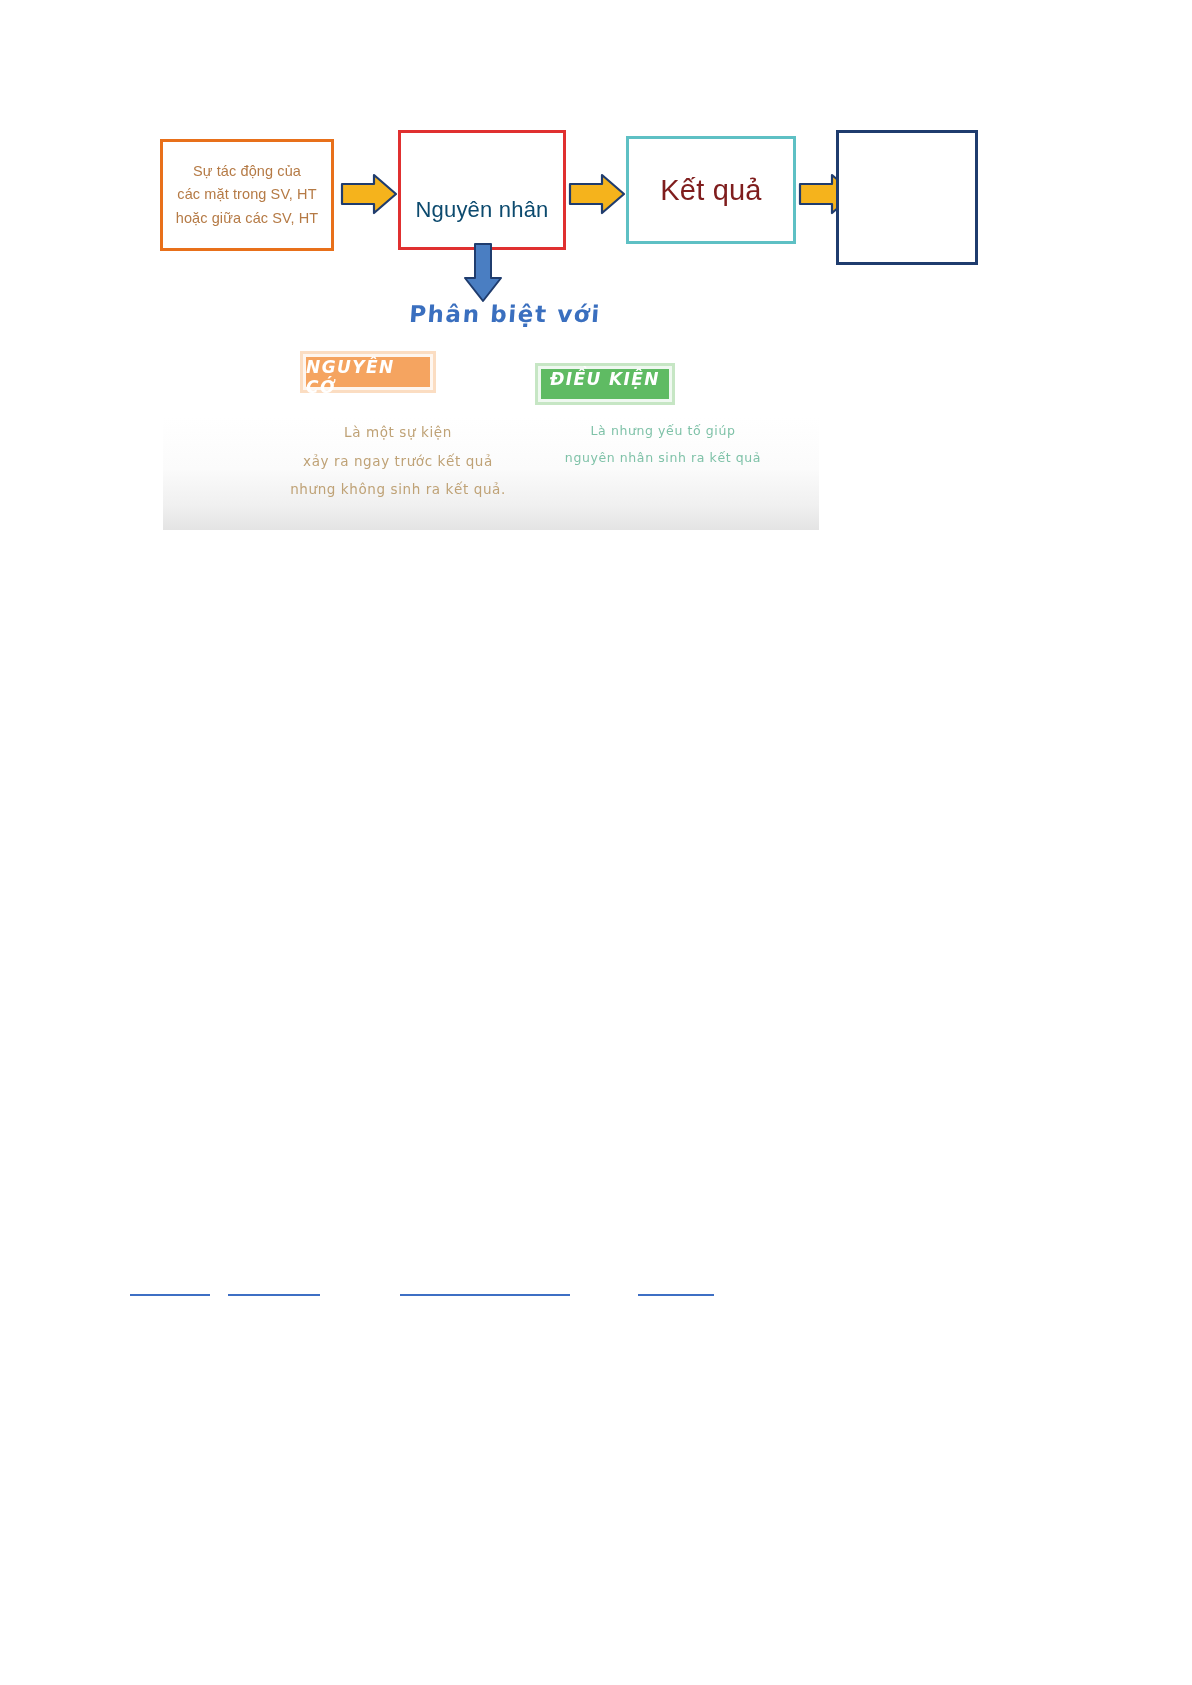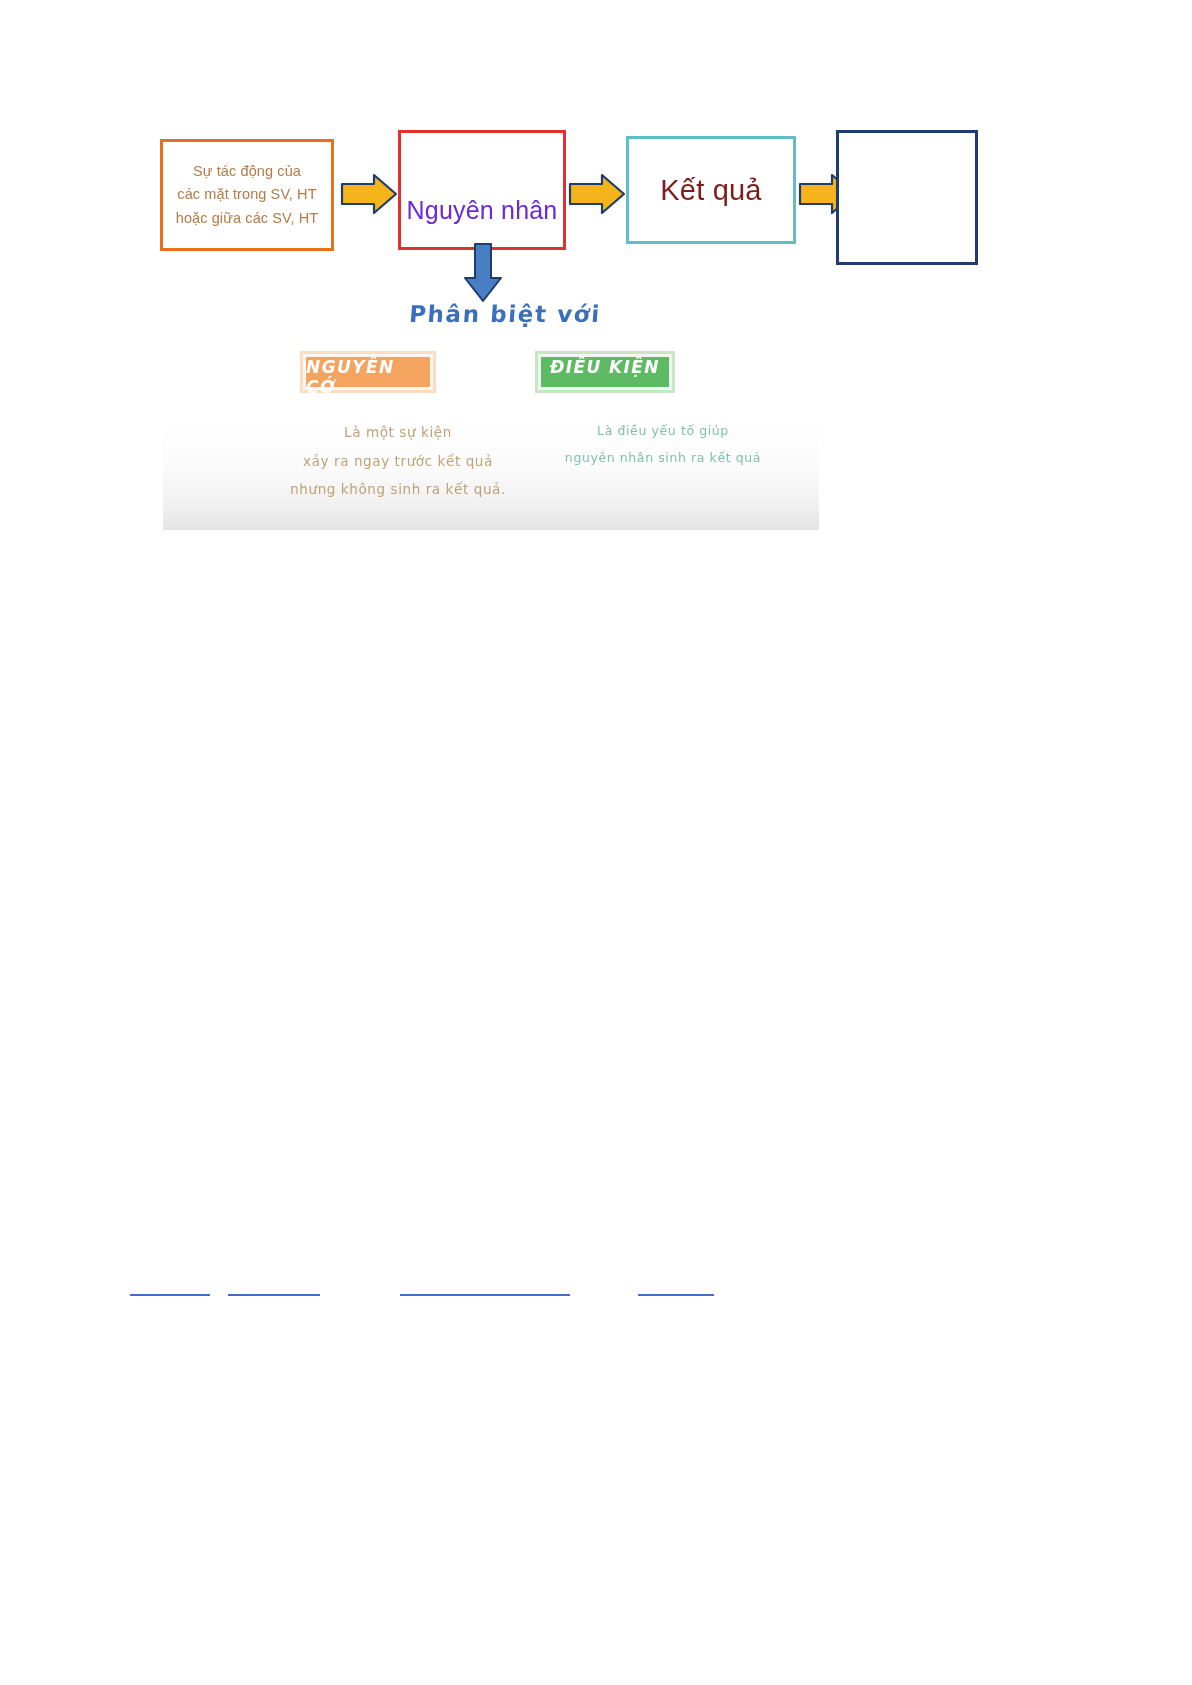--- a/index.html
+++ b/index.html
@@ -58,22 +58,22 @@
   }
 
   .box-cause {
     left: 238px;
     top: 5px;
     width: 168px;
     height: 120px;
     border: 3.5px solid #E03030;
   }
   .box-cause .label {
-    color: #6d28d9;
-    font-size: 25px;
+    color: #0c4a6e;
+    font-size: 22px;
     letter-spacing: .2px;
     margin-top: 40px;
   }
 
   .box-effect {
     left: 466px;
     top: 11px;
     width: 170px;
     height: 108px;
     border: 3px solid #5EC0C4;
@@ -146,21 +146,21 @@
   .badge-cause {
     left: 303px;
     top: 354px;
     width: 130px;
     height: 36px;
     background: #F5A460;
     box-shadow: 0 0 0 3px #FBDDC2;
   }
   .badge-cond {
     left: 538px;
-    top: 354px;
+    top: 366px;
     width: 134px;
     height: 36px;
     background: #5FBB63;
     box-shadow: 0 0 0 3px #C6E6C4;
   }
 
   
   .desc-panel {
     position: absolute;
     left: 163px;
@@ -261,21 +261,21 @@
     <span>ĐIỀU KIỆN</span>
   </div>
 
   <div class="desc-panel">
     <div class="desc-col desc-cause">
       <div>Là một sự kiện</div>
       <div>xảy ra ngay trước kết quả</div>
       <div>nhưng không sinh ra kết quả.</div>
     </div>
     <div class="desc-col desc-cond">
-      <div>Là điều yếu tố giúp</div>
+      <div>Là nhưng yếu tố giúp</div>
       <div>nguyên nhân sinh ra kết quả</div>
     </div>
   </div>
 
   <div id="footer-rules">
       <div class="rule" style="left: 130px; top: 1294px; width: 80px;"></div>
       <div class="rule" style="left: 228px; top: 1294px; width: 92px;"></div>
       <div class="rule" style="left: 400px; top: 1294px; width: 170px;"></div>
       <div class="rule" style="left: 638px; top: 1294px; width: 76px;"></div>
     </div>

